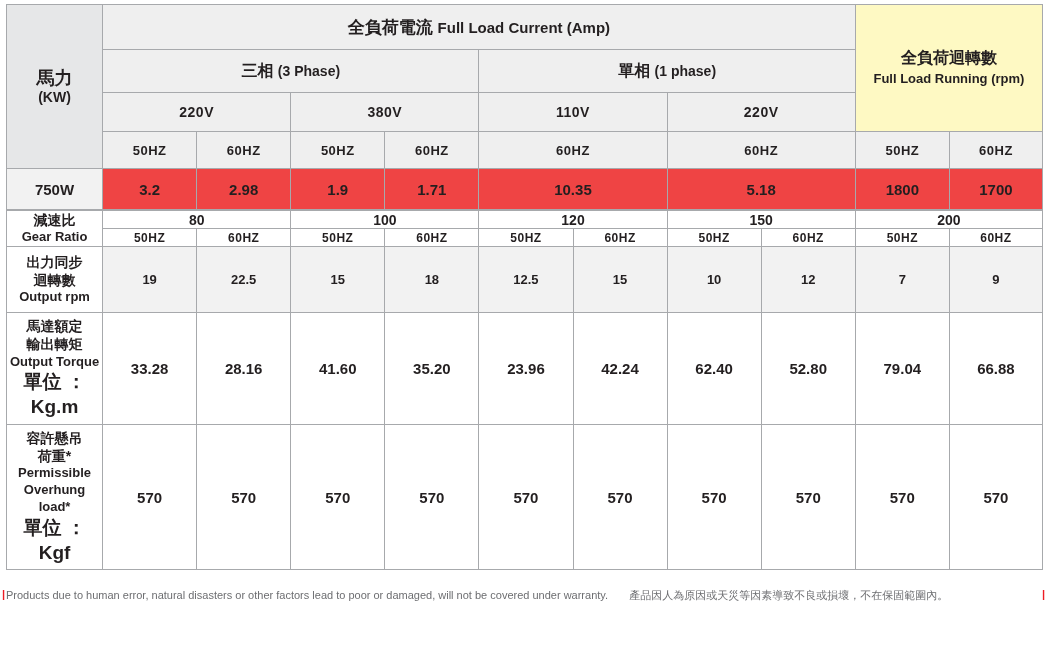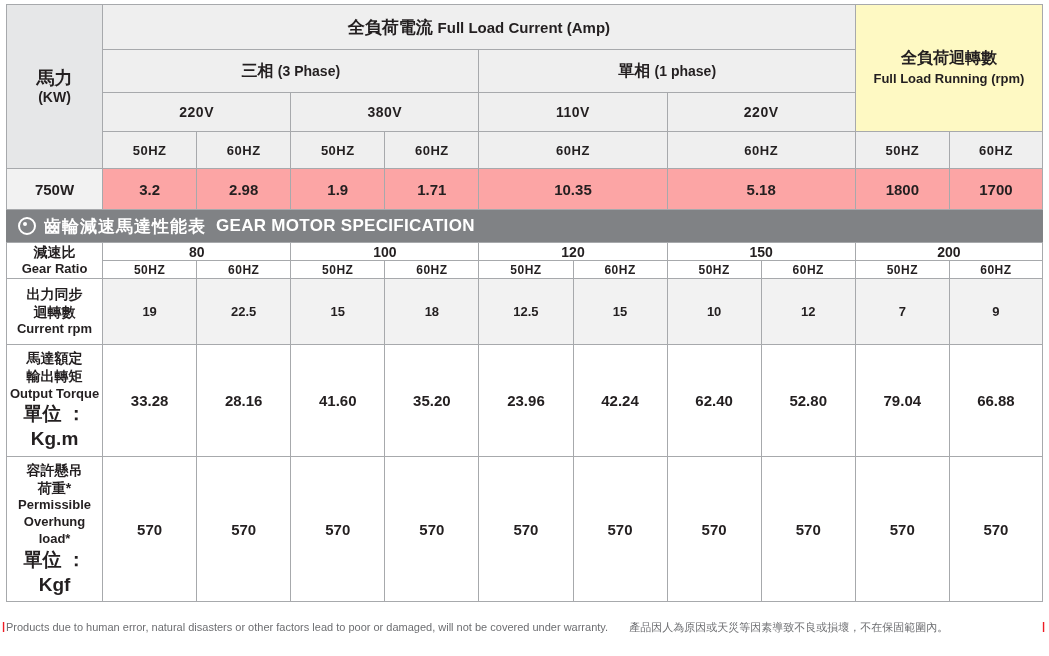--- a/index.html
+++ b/index.html
@@ -33,21 +33,21 @@
     font-weight: bold;
     color: #231f20;
     padding: 0;
   }
   .t1 { width: 1037px; }
 
   
   .c-label { width: 96px; }
   .c-d     { width: 94px; }
   .hdr-lgrey { background: #efefef; }
-  .cell-white { background: #fca5a5; }
+  .cell-white { background: #ef4444; }
   .cell-soft { background: #f2f2f2; }
 
   .cn { font-family: "Liberation Sans", sans-serif; }
 
   .title-cell { font-size: 17px; height: 44px; }
   .title-cell .en { font-size: 15px; }
   .sub-cell { font-size: 16px; height: 42px; }
   .sub-cell .en { font-size: 14px; }
   .volt-cell { font-size: 14px; height: 38px; letter-spacing: .5px; }
   .hz-cell { font-size: 13px; height: 36px; letter-spacing: .5px; }
@@ -216,25 +216,20 @@
       <td class="cell-white val-cell">1.9</td>
       <td class="cell-white val-cell">1.71</td>
       <td class="cell-white val-cell" colspan="2">10.35</td>
       <td class="cell-white val-cell" colspan="2">5.18</td>
       <td class="cell-white val-cell">1800</td>
       <td class="cell-white val-cell">1700</td>
     </tr>
   </tbody>
     </table>
 
-  <div class="banner">
-    <span class="dot"></span>
-    <span class="cn-t">齒輪減速馬達性能表</span>
-    <span class="en-t">GEAR MOTOR SPECIFICATION</span>
-  </div>
 
   <table class="t2">
     <colgroup>
       <col class="c-label">
       <col class="c-d">
         <col class="c-d">
         <col class="c-d">
         <col class="c-d">
       <col class="c-d">
         <col class="c-d">
@@ -265,21 +260,21 @@
       <td class="hz-row">50HZ</td>
       <td class="hz-row">60HZ</td>
       <td class="hz-row">50HZ</td>
       <td class="hz-row">60HZ</td>
     </tr>
 
     <tr class="r-output">
       <td class="row-label">
         <div class="cn">出力同步</div>
         <div class="cn">迴轉數</div>
-        <div class="en">Current rpm</div>
+        <div class="en">Output rpm</div>
       </td>
       <td class="v-soft">19</td>
       <td class="v-soft">22.5</td>
       <td class="v-soft">15</td>
       <td class="v-soft">18</td>
       <td class="v-soft">12.5</td>
       <td class="v-soft">15</td>
       <td class="v-soft">10</td>
       <td class="v-soft">12</td>
       <td class="v-soft">7</td>

